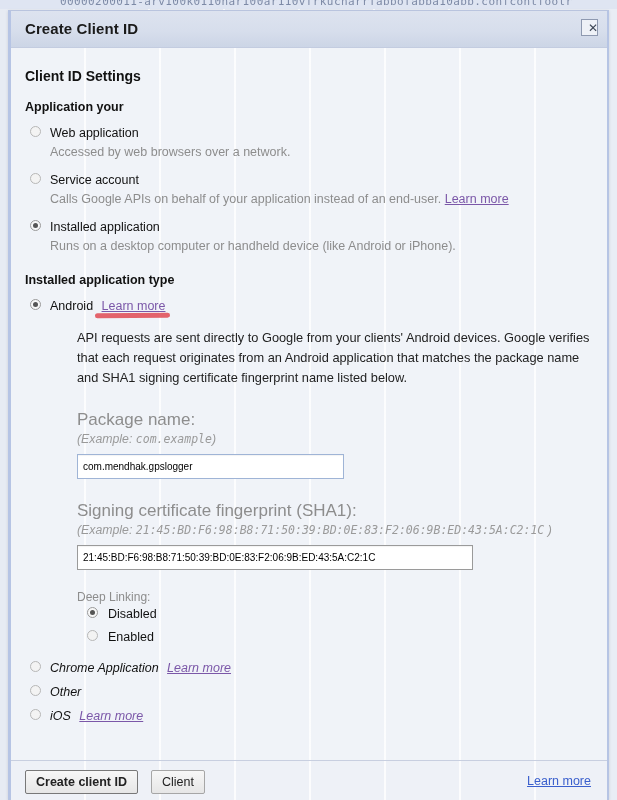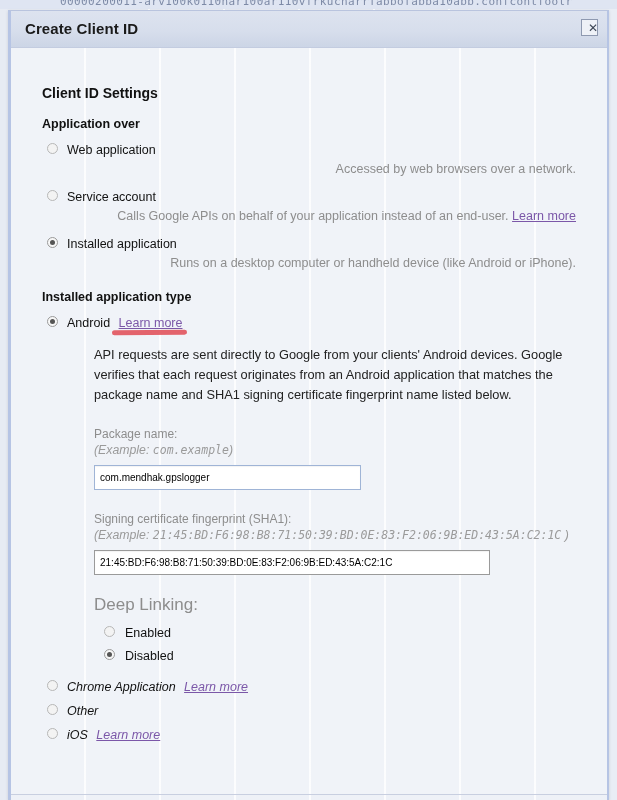--- a/index.html
+++ b/index.html
@@ -92,21 +92,21 @@
     font-size: 12px;
     line-height: 15px;
     text-align: center;
     cursor: pointer;
     font-family: "Liberation Sans", sans-serif;
   }
 
   .dialog-body {
     position: relative;
     height: 712px;
-    padding: 17px;
+    padding: 0;
     background:
       repeating-linear-gradient(to right,
         rgba(255,255,255,0) 0px,
         rgba(255,255,255,0) 73px,
         rgba(255,255,255,0.8) 73px,
         rgba(255,255,255,0.8) 75px);
     background-color: #f0f3f8;
     overflow: hidden;
   }
 
@@ -162,21 +162,20 @@
   .radio-label {
     font-size: 12.5px;
     color: #111;
     cursor: pointer;
   }
   .radio-desc {
     font-size: 12.5px;
     color: #8d8d8d;
     margin: 1px 0 10px 25px;
     line-height: 16px;
-    text-align: right;
   }
   .radio-desc.tight { margin-bottom: 19px; }
 
   a.learn {
     color: #7b57a8;
     text-decoration: underline;
     font-size: 12.5px;
     cursor: pointer;
   }
   a.learn.blue {
@@ -208,21 +207,21 @@
     font-size: 12.8px;
     color: #222;
     line-height: 20px;
     max-width: 520px;
   }
 
   .field-group {
     margin: 22px 0 0 52px;
   }
   .field-label {
-    font-size: 12px;
+    font-size: 17px;
     color: #8d8d8d;
     margin-bottom: 2px;
   }
   .field-example {
     font-size: 12.3px;
     color: #9a9a9a;
     font-style: italic;
     margin-bottom: 8px;
   }
   .field-example .mono {
@@ -250,23 +249,22 @@
     width: 396px;
     border: 1px solid #9a9a9a;
     box-shadow: inset 0 1px 1px rgba(0,0,0,0.05);
   }
 
   
   .deep-group {
     margin: 20px 0 0 52px;
   }
   .deep-label {
-    font-size: 17px;
+    font-size: 12px;
     color: #8d8d8d;
-    margin-bottom: 8px;
   }
   .deep-group .radio-row {
     padding-left: 31px;
     margin-bottom: 5px;
   }
   .deep-group .radio { left: 10px; }
 
   .tail-options {
     margin: 13px 0 0 0;
   }
@@ -334,21 +332,21 @@
     <div class="dialog-header">
       <span class="dialog-title">Create Client ID</span>
       <button class="close-btn">✕</button>
     </div>
 
     <div class="dialog-body">
       <div class="inner">
 
         <h2 class="section-title">Client ID Settings</h2>
 
-        <h3 class="group-title">Application over</h3>
+        <h3 class="group-title">Application your</h3>
 
         <div>
 
           <div class="radio-row">
             <span class="radio"></span>
             <span class="radio-label">Web application</span>
           </div>
           <div class="radio-desc">Accessed by web browsers over a network.</div>
 
           <div class="radio-row">
@@ -388,26 +386,26 @@
           <div class="field-group">
             <div class="field-label">Signing certificate fingerprint (SHA1):</div>
             <div class="field-example"><span>(Example:</span> <span class="mono">21:45:BD:F6:98:B8:71:50:39:BD:0E:83:F2:06:9B:ED:43:5A:C2:1C</span> <span>)</span></div>
             <input id="sha-input" class="text-input" type="text" spellcheck="false" value="21:45:BD:F6:98:B8:71:50:39:BD:0E:83:F2:06:9B:ED:43:5A:C2:1C" style="">
           </div>
 
           <div class="deep-group">
             <div class="deep-label">Deep Linking:</div>
 
             <div class="radio-row">
+              <span class="radio checked"></span>
+              <span class="radio-label">Disabled</span>
+            </div>
+            <div class="radio-row">
               <span class="radio"></span>
               <span class="radio-label">Enabled</span>
-            </div>
-            <div class="radio-row">
-              <span class="radio checked"></span>
-              <span class="radio-label">Disabled</span>
             </div>
           </div>
 
           <div class="tail-options">
             <div class="radio-row">
               <span class="radio"></span>
               <span class="radio-label">Chrome Application</span>
               <a class="learn" style="margin-left:4px">Learn more</a>
             </div>
             <div class="radio-row">

